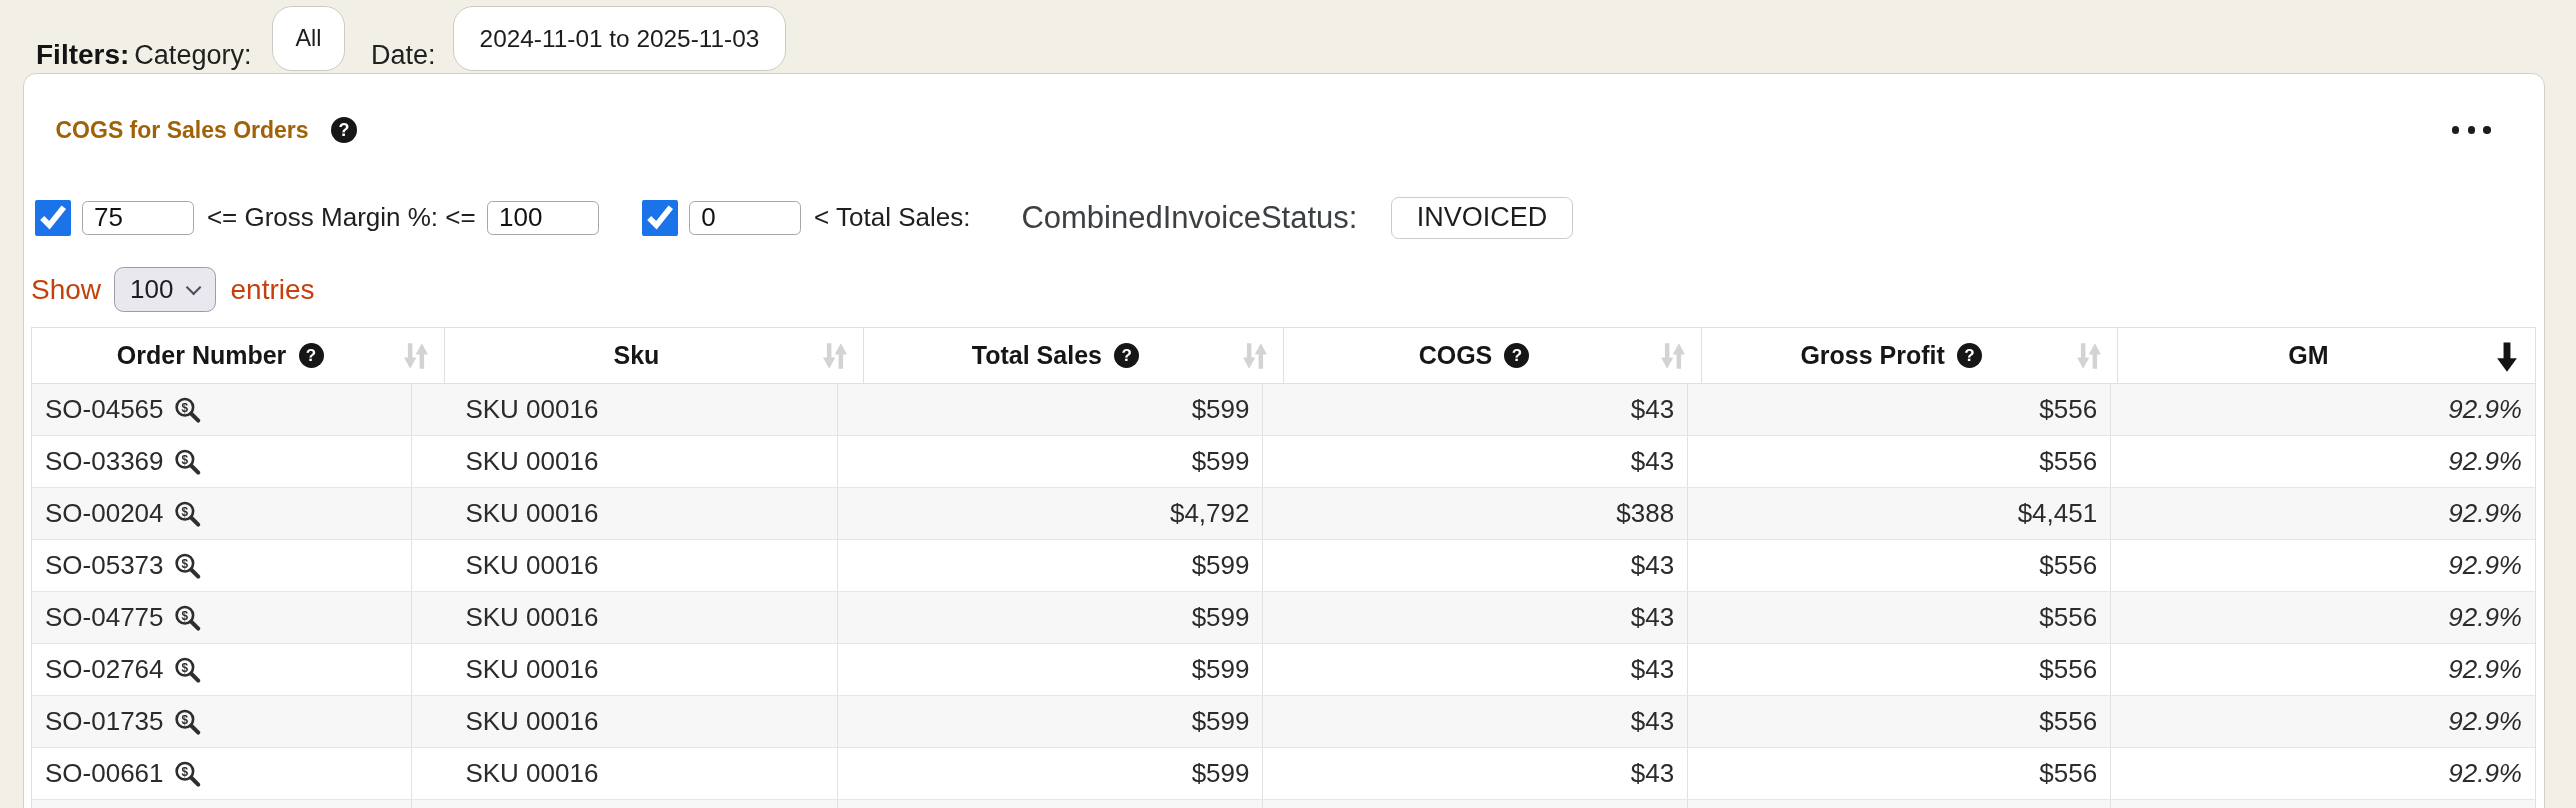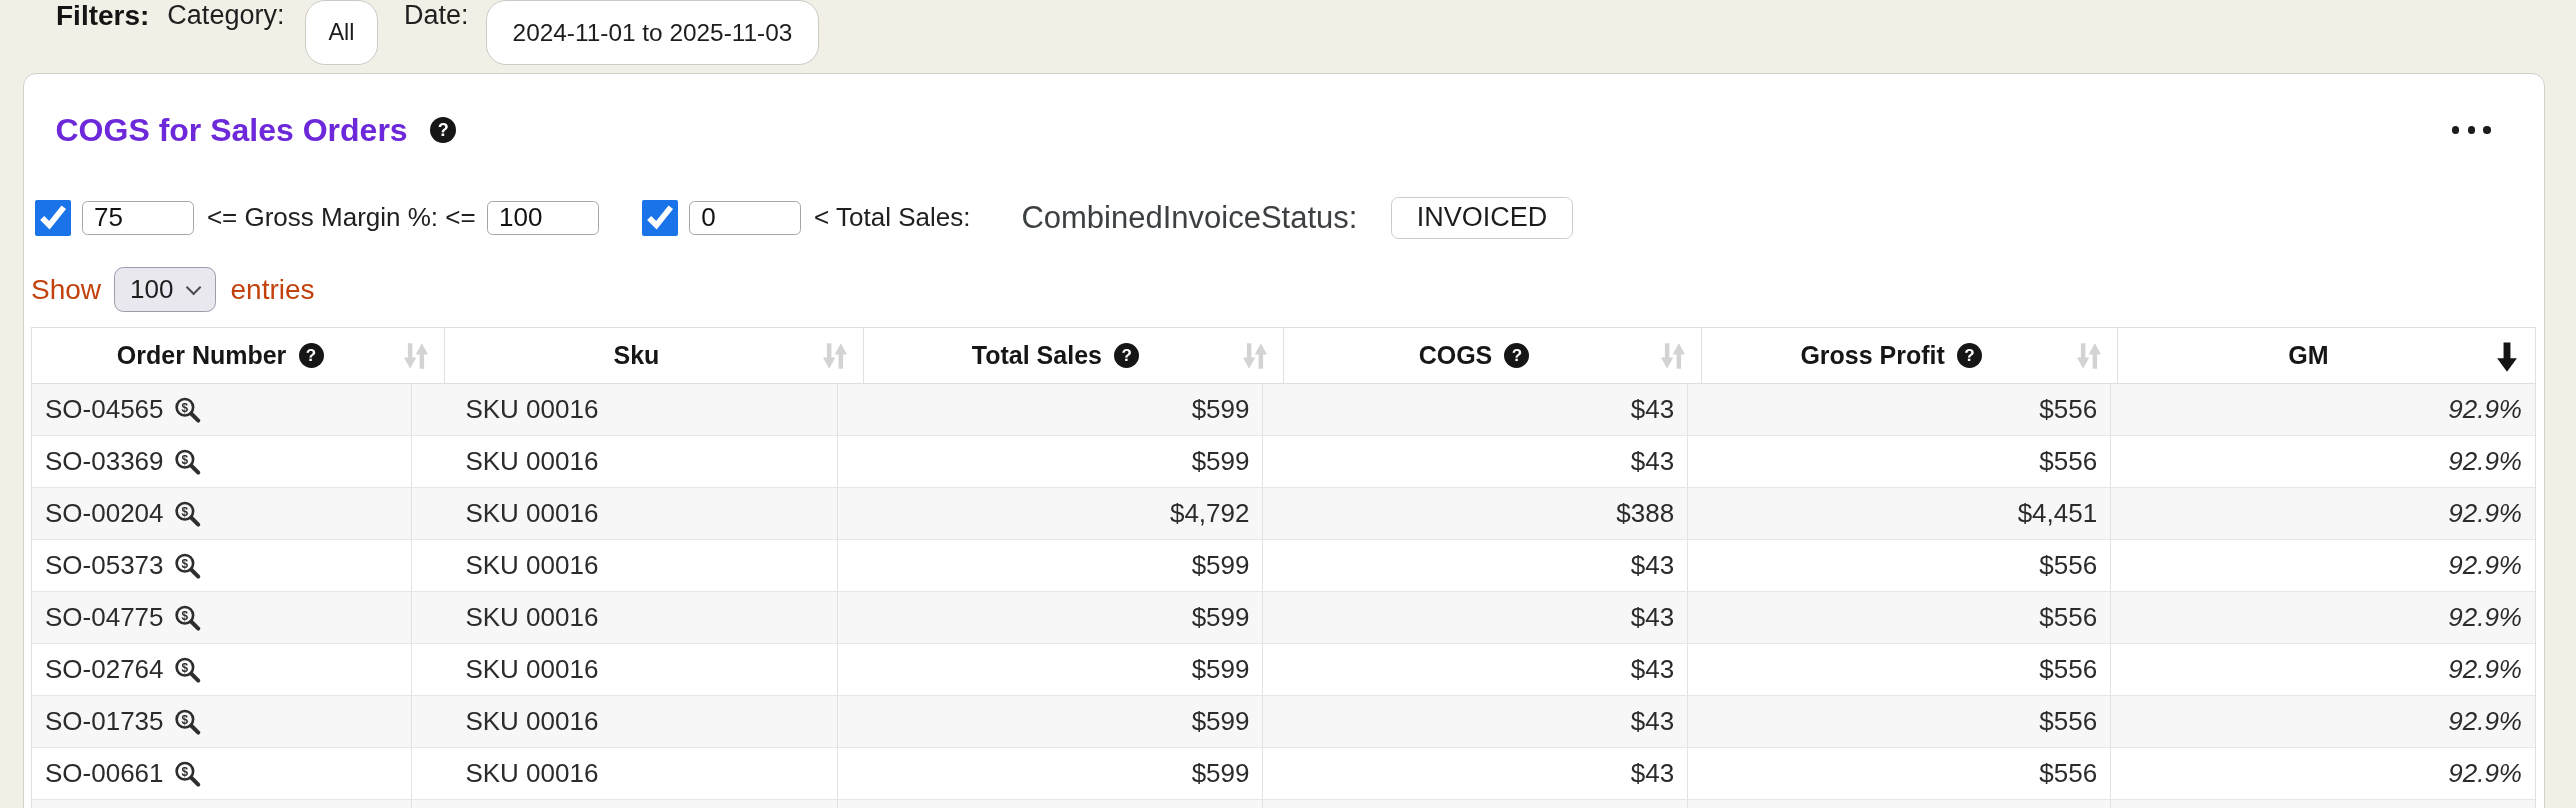--- a/index.html
+++ b/index.html
@@ -8,25 +8,25 @@
     background: #f2efe6;
     font-family: "Liberation Sans", sans-serif;
     color: #1d1d1d;
     -webkit-font-smoothing: antialiased;
   }
 
   
   .topbar {
     height: 71px;
     display: flex;
-    align-items: flex-start;
-    padding-left: 56px;
+    align-items: flex-end;
+    padding-left: 36px;
   }
   .topbar .lbl-strong { font-size: 28px; font-weight: 700; color: #141414; }
-  .topbar .lbl { font-size: 27px; color: #202020; margin-left: 18px; }
+  .topbar .lbl { font-size: 27px; color: #202020; margin-left: 5px; }
   .chip {
     background: #ffffff;
     border: 1.9px solid #cbcbc5;
     border-radius: 20px;
     height: 65px;
     display: inline-flex;
     align-items: center;
     justify-content: center;
     font-size: 23.4px;
     color: #1c1c1c;
@@ -45,21 +45,21 @@
     background: #ffffff;
     border: 1.9px solid #d3d1ca;
     border-radius: 13px;
   }
   .card-head {
     display: flex;
     align-items: center;
     padding: 37px 47px 0 32px;
     height: 75px;
   }
-  .card-title { font-size: 32px; font-weight: 700; color: #6d28d9; }
+  .card-title { font-size: 23px; font-weight: 700; color: #a16207; }
   .qicon {
     display: inline-flex;
     align-items: center;
     justify-content: center;
     width: 26px; height: 26px;
     border-radius: 50%;
     background: #161616;
     color: #ffffff;
     font-size: 18px;
     font-weight: 700;

